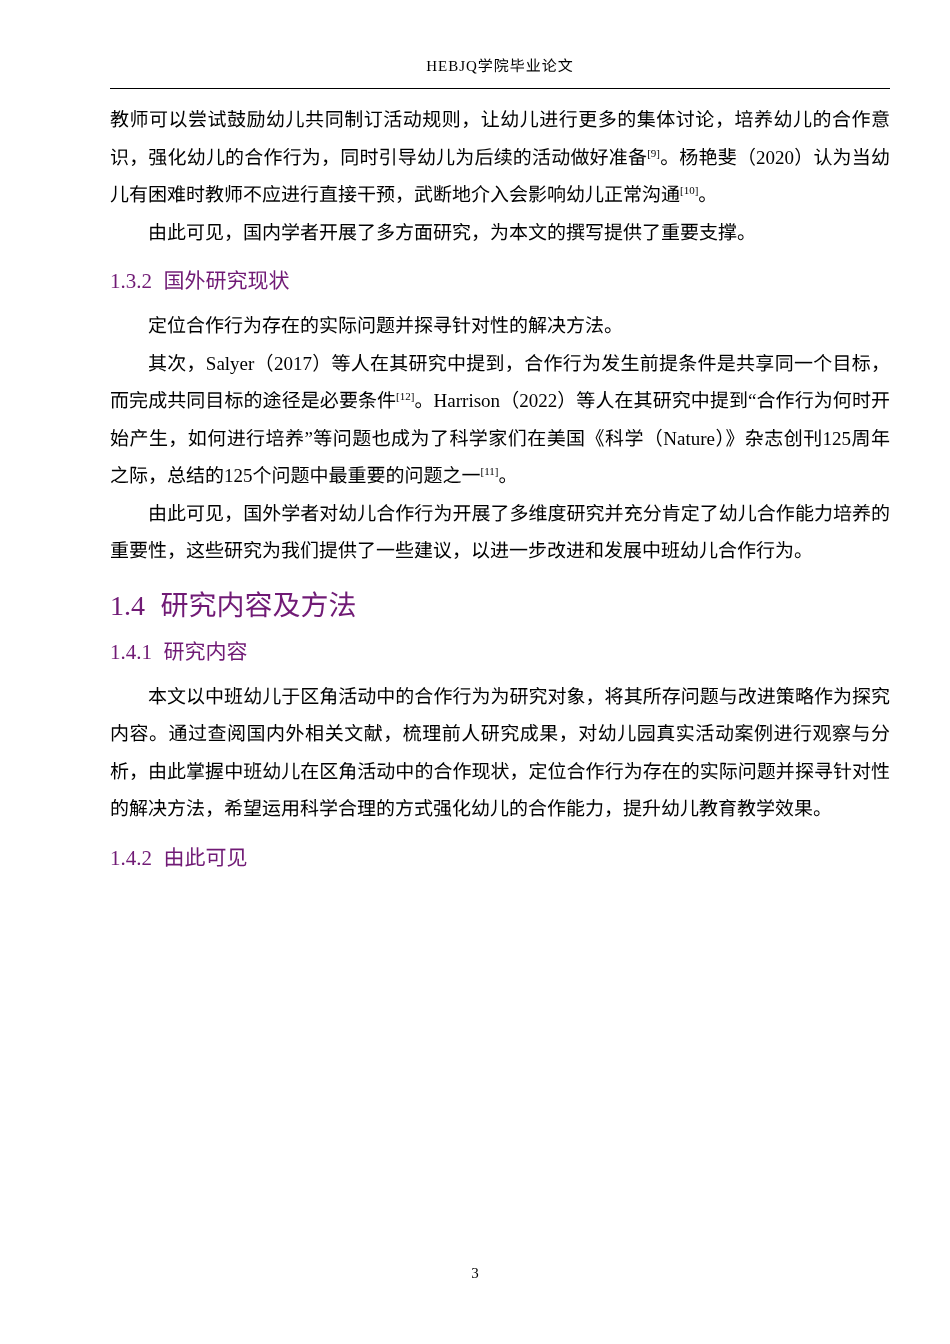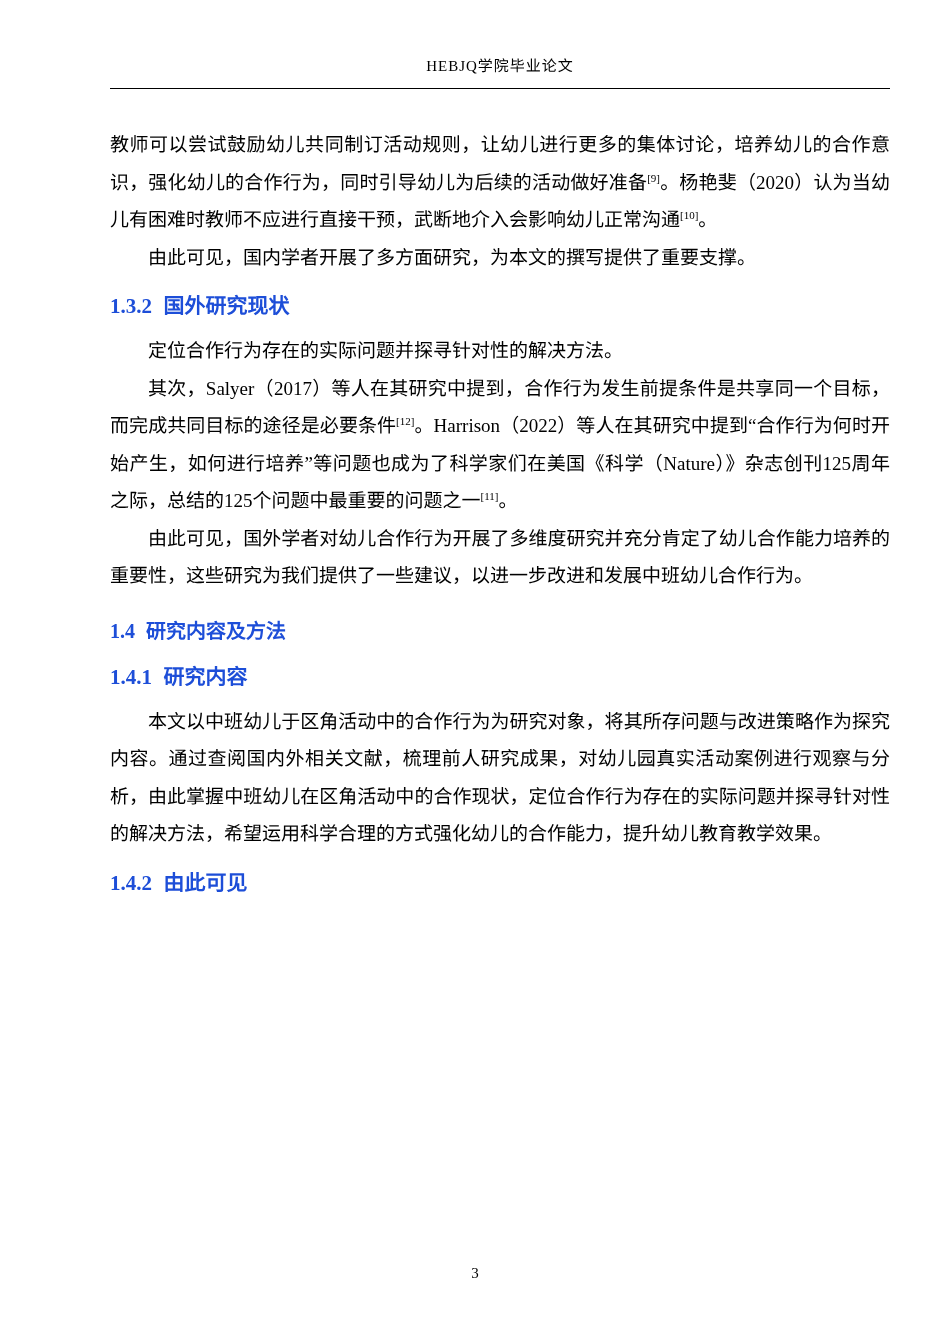--- a/index.html
+++ b/index.html
@@ -21,43 +21,43 @@
   }
   .doc-header {
     text-align: center;
     font-size: 15px;
     letter-spacing: 1px;
     line-height: 20px;
     padding-bottom: 12px;
     border-bottom: 1.5px solid #000000;
   }
   .body-text {
-    margin-top: 37px;
+    margin-top: 12px;
   }
   p.para {
     margin: 0;
     font-size: 19px;
     line-height: 37.5px;
     text-align: justify;
     text-indent: 2em;
   }
   p.para.no-indent {
     text-indent: 0;
   }
   sup.cite {
     font-size: 11px;
     vertical-align: super;
     line-height: 0;
   }
   h2.sec, h3.sec {
-    font-weight: bold;
-    color: #1d4ed8;
+    font-weight: normal;
+    color: #701a75;
   }
   h2.sec {
-    font-size: 20px;
+    font-size: 28px;
     line-height: 32px;
     margin: 20px 0 14px 0;
   }
   h3.sec {
     font-size: 21px;
     line-height: 28px;
     margin: 16px 0 12px 0;
   }
   .sec-num {
     margin-right: 0.55em;

